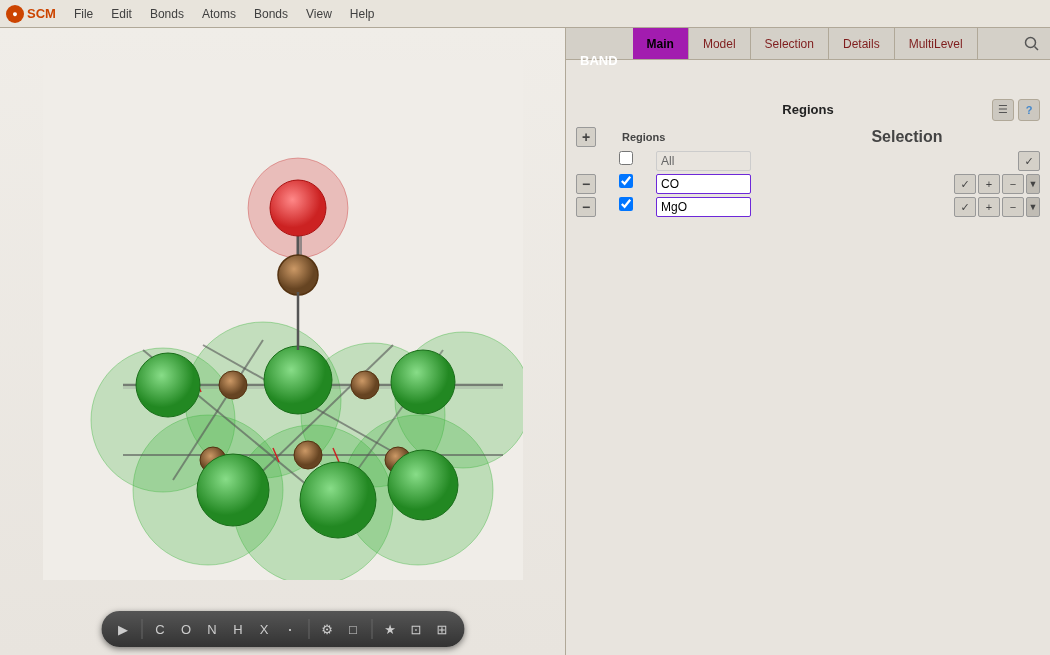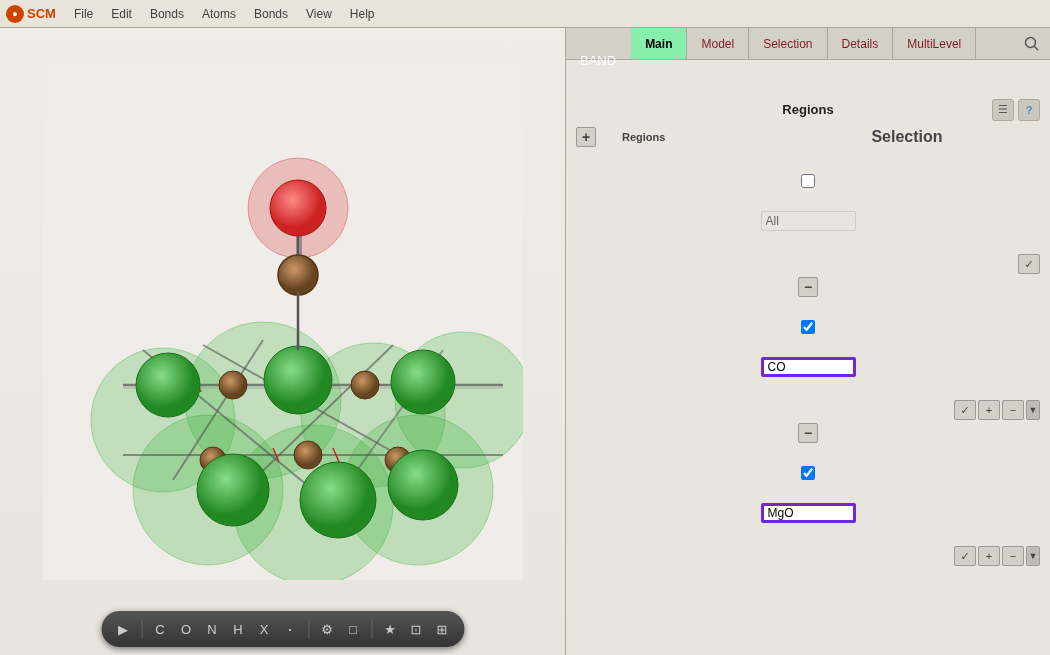--- a/index.html
+++ b/index.html
@@ -73,24 +73,24 @@
     #tab-bar {
       display: flex; align-items: stretch; height: 32px;
       background: #d4d0c8; border-bottom: 1px solid #b0a898;
     }
     .tab {
       padding: 0 14px; display: flex; align-items: center; cursor: pointer;
       font-size: 12px; color: #7f1d1d; border-right: 1px solid #b0a898;
       user-select: none;
     }
     .tab.active {
-      background: #86efac; font-weight: bold; color: #000;
+      background: #a21caf; font-weight: bold; color: #000;
     }
     .tab.band-tab {
-      background: #a21caf; color: white; font-weight: normal; font-size: 13px; margin-top: 32px;
+      background: #a21caf; color: white; font-weight: bold; font-size: 13px; margin-top: 32px;
     }
     .tab-spacer { flex: 1; }
     .tab-search {
       display: flex; align-items: center; padding: 0 10px; cursor: pointer;
     }
 
     
     #panel-content {
       flex: 1; padding: 10px; overflow-y: auto; margin-top: 26px;
     }
@@ -120,32 +120,32 @@
     }
     .add-btn {
       width: 20px; height: 20px; background: #d4d0c8; border: 1px solid #999;
       border-radius: 2px; display: flex; align-items: center; justify-content: center;
       cursor: pointer; font-size: 14px; color: #444; font-weight: bold;
     }
     .col-header { font-size: 11px; color: #444; font-weight: bold; }
     .selection-header { margin-left: auto; font-size: 16px; color: #444; font-weight: bold; }
 
     .region-row {
-      display: flex; align-items: center; gap: 23px; margin-bottom: 3px; flex-direction: column;
+      display: flex; align-items: flex-start; gap: 23px; margin-bottom: 3px;
     }
     .minus-btn {
       width: 20px; height: 20px; background: #d4d0c8; border: 1px solid #999;
       border-radius: 2px; display: flex; align-items: center; justify-content: center;
       cursor: pointer; font-size: 14px; color: #444; font-weight: bold; flex-shrink: 0;
     }
     .region-checkbox {
       width: 14px; height: 14px; flex-shrink: 0;
     }
     .region-name-field {
-      width: 95px; height: 20px; background: white; border: 3px solid #6d28d9;
+      width: 95px; height: 20px; background: white; border: 1px solid #6d28d9;
       padding: 0 4px; font-size: 12px; border-radius: 2px;
     }
     .region-name-field.disabled { background: #e8e4de; border: 1px solid #ccc; color: #666; }
 
     .sel-btn {
       width: 22px; height: 20px; background: #d4d0c8; border: 1px solid #999;
       border-radius: 2px; display: flex; align-items: center; justify-content: center;
       cursor: pointer; font-size: 11px; color: #444;
     }
     .sel-group { display: flex; gap: 2px; margin-left: auto; }

